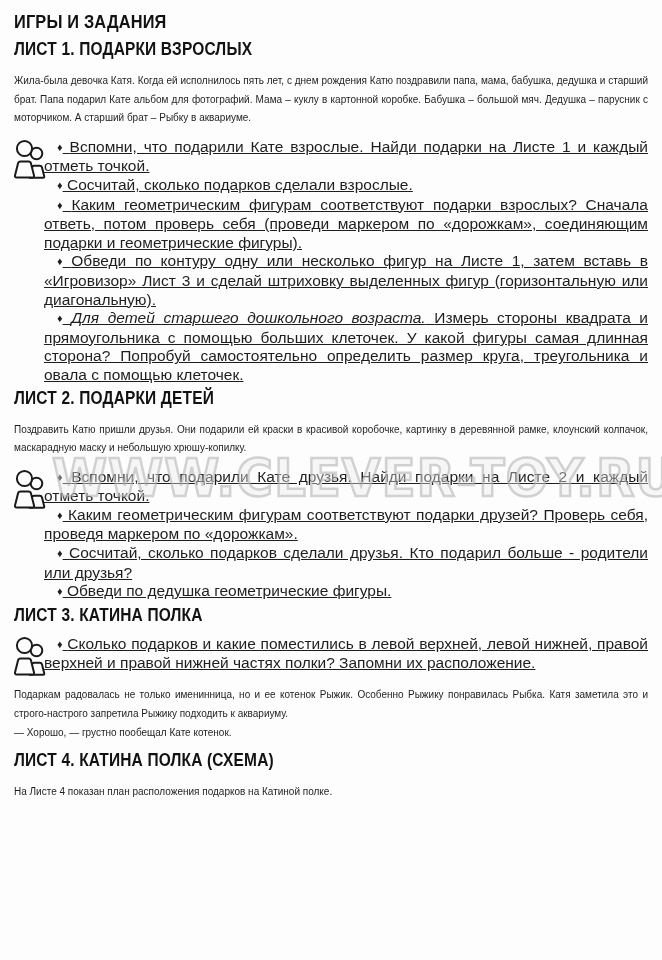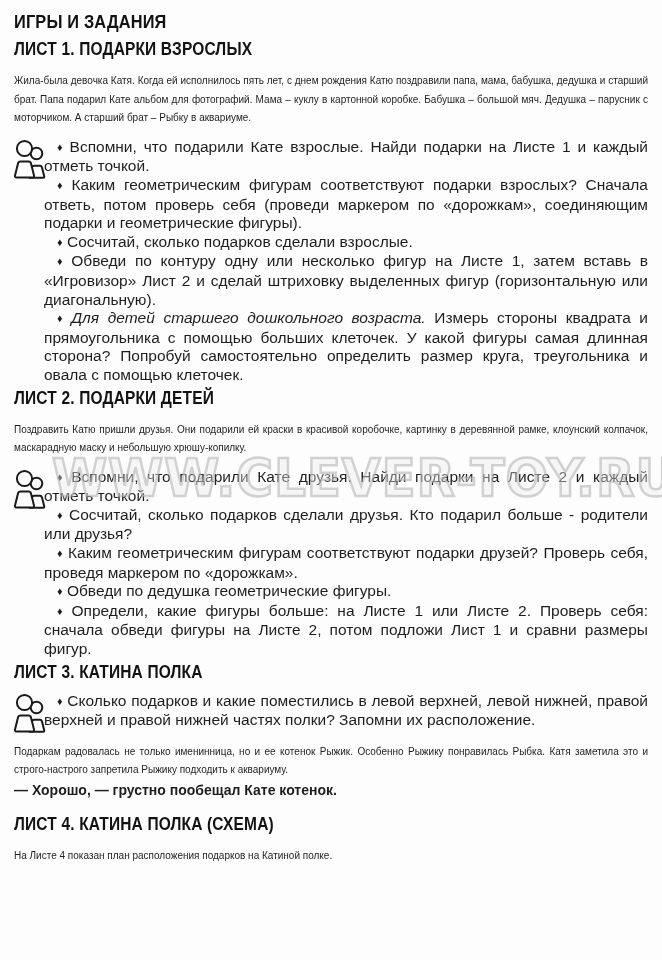--- a/index.html
+++ b/index.html
@@ -39,29 +39,29 @@
     letter-spacing: 0.2px;
     white-space: nowrap;
   }
   .intro, .outro {
     font-size: 10px;
     line-height: 18.6px;
     text-align: justify;
     margin: 13px 0 1px 0;
   }
   .dialog {
-    font-size: 14px;
+    font-size: 10px;
     line-height: 18.6px;
     text-align: left;
-    margin: 0 0 15px 0;
-    font-weight: bold;
+    margin: 0 0 8px 0;
   }
   .tasks {
     position: relative;
     margin: 10px 0 1px 30px;
+    text-decoration: underline;
   }
   .task {
     font-size: 15.5px;
     line-height: 18.6px;
     text-align: justify;
     text-indent: 13px;
     margin: 0;
   }
   .task .b {
     font-size: 11px;
@@ -112,46 +112,45 @@
         <svg width="34" height="42" viewBox="0 0 34 42">
           <g fill="#fdfdfd" stroke="#1a1a1a" stroke-width="2" stroke-linejoin="round">
             <circle cx="23.5" cy="14.5" r="5.8"></circle>
             <path d="M16.5 38.8 L19 28.5 Q19.4 26.8 21.2 26.8 L26.8 26.8 Q28.6 26.8 29 28.5 L31.2 37.2 Q31.6 38.8 30 38.8 Z"></path>
             <circle cx="11.5" cy="9.5" r="7.6"></circle>
             <path d="M2 36.5 L5 24.5 Q5.5 22.5 7.5 22.5 L15.5 22.5 Q17.5 22.5 18 24.5 L21 36.5 Q21.4 38.5 19.4 38.5 L3.6 38.5 Q1.6 38.5 2 36.5 Z"></path>
           </g>
         </svg>
       </span>
       <p class="task"><span class="b">♦</span> <i class="lead"></i> <span>Вспомни, что подарили Кате взрослые. Найди подарки на Листе 1 и каждый отметь точкой.</span></p>
+      <p class="task"><span class="b">♦</span> <i class="lead"></i> <span>Сосчитай, сколько подарков сделали взрослые.</span></p>
       <p class="task"><span class="b">♦</span> <i class="lead"></i> <span>Каким геометрическим фигурам соответствуют подарки взрослых? Сначала ответь, потом проверь себя (проведи маркером по «дорожкам», соединяющим подарки и геометрические фигуры).</span></p>
-      <p class="task"><span class="b">♦</span> <i class="lead"></i> <span>Сосчитай, сколько подарков сделали взрослые.</span></p>
-      <p class="task"><span class="b">♦</span> <i class="lead"></i> <span>Обведи по контуру одну или несколько фигур на Листе 1, затем вставь в «Игровизор» Лист 2 и сделай штриховку выделенных фигур (горизонтальную или диагональную).</span></p>
+      <p class="task"><span class="b">♦</span> <i class="lead"></i> <span>Обведи по контуру одну или несколько фигур на Листе 1, затем вставь в «Игровизор» Лист 3 и сделай штриховку выделенных фигур (горизонтальную или диагональную).</span></p>
       <p class="task"><span class="b">♦</span> <i class="lead">Для детей старшего дошкольного возраста.</i> <span>Измерь стороны квадрата и прямоугольника с помощью больших клеточек. У какой фигуры самая длинная сторона? Попробуй самостоятельно определить размер круга, треугольника и овала с помощью клеточек.</span></p>
     </div>
   </section>
 
   <section>
     <h2 class="h">ЛИСТ 2. ПОДАРКИ ДЕТЕЙ</h2>
     <p class="intro">Поздравить Катю пришли друзья. Они подарили ей краски в красивой коробочке, картинку в деревянной рамке, клоунский колпачок, маскарадную маску и небольшую хрюшу-копилку.</p>
     <div class="tasks">
       <span class="ppl">
         <svg width="34" height="42" viewBox="0 0 34 42">
           <g fill="#fdfdfd" stroke="#1a1a1a" stroke-width="2" stroke-linejoin="round">
             <circle cx="23.5" cy="14.5" r="5.8"></circle>
             <path d="M16.5 38.8 L19 28.5 Q19.4 26.8 21.2 26.8 L26.8 26.8 Q28.6 26.8 29 28.5 L31.2 37.2 Q31.6 38.8 30 38.8 Z"></path>
             <circle cx="11.5" cy="9.5" r="7.6"></circle>
             <path d="M2 36.5 L5 24.5 Q5.5 22.5 7.5 22.5 L15.5 22.5 Q17.5 22.5 18 24.5 L21 36.5 Q21.4 38.5 19.4 38.5 L3.6 38.5 Q1.6 38.5 2 36.5 Z"></path>
           </g>
         </svg>
       </span>
       <p class="task"><span class="b">♦</span> <i class="lead"></i> <span>Вспомни, что подарили Кате друзья. Найди подарки на Листе 2 и каждый отметь точкой.</span></p>
+      <p class="task"><span class="b">♦</span> <i class="lead"></i> <span>Каким геометрическим фигурам соответствуют подарки друзей? Проверь себя, проведя маркером по «дорожкам».</span></p>
       <p class="task"><span class="b">♦</span> <i class="lead"></i> <span>Сосчитай, сколько подарков сделали друзья. Кто подарил больше - родители или друзья?</span></p>
-      <p class="task"><span class="b">♦</span> <i class="lead"></i> <span>Каким геометрическим фигурам соответствуют подарки друзей? Проверь себя, проведя маркером по «дорожкам».</span></p>
       <p class="task"><span class="b">♦</span> <i class="lead"></i> <span>Обведи по дедушка геометрические фигуры.</span></p>
-      <p class="task"><span class="b">♦</span> <i class="lead"></i> <span>Определи, какие фигуры больше: на Листе 1 или Листе 2. Проверь себя: сначала обведи фигуры на Листе 2, потом подложи Лист 1 и сравни размеры фигур.</span></p>
     </div>
   </section>
 
   <section>
     <h2 class="h">ЛИСТ 3. КАТИНА ПОЛКА</h2>
     <div class="tasks">
       <span class="ppl">
         <svg width="34" height="42" viewBox="0 0 34 42">
           <g fill="#fdfdfd" stroke="#1a1a1a" stroke-width="2" stroke-linejoin="round">
             <circle cx="23.5" cy="14.5" r="5.8"></circle>

